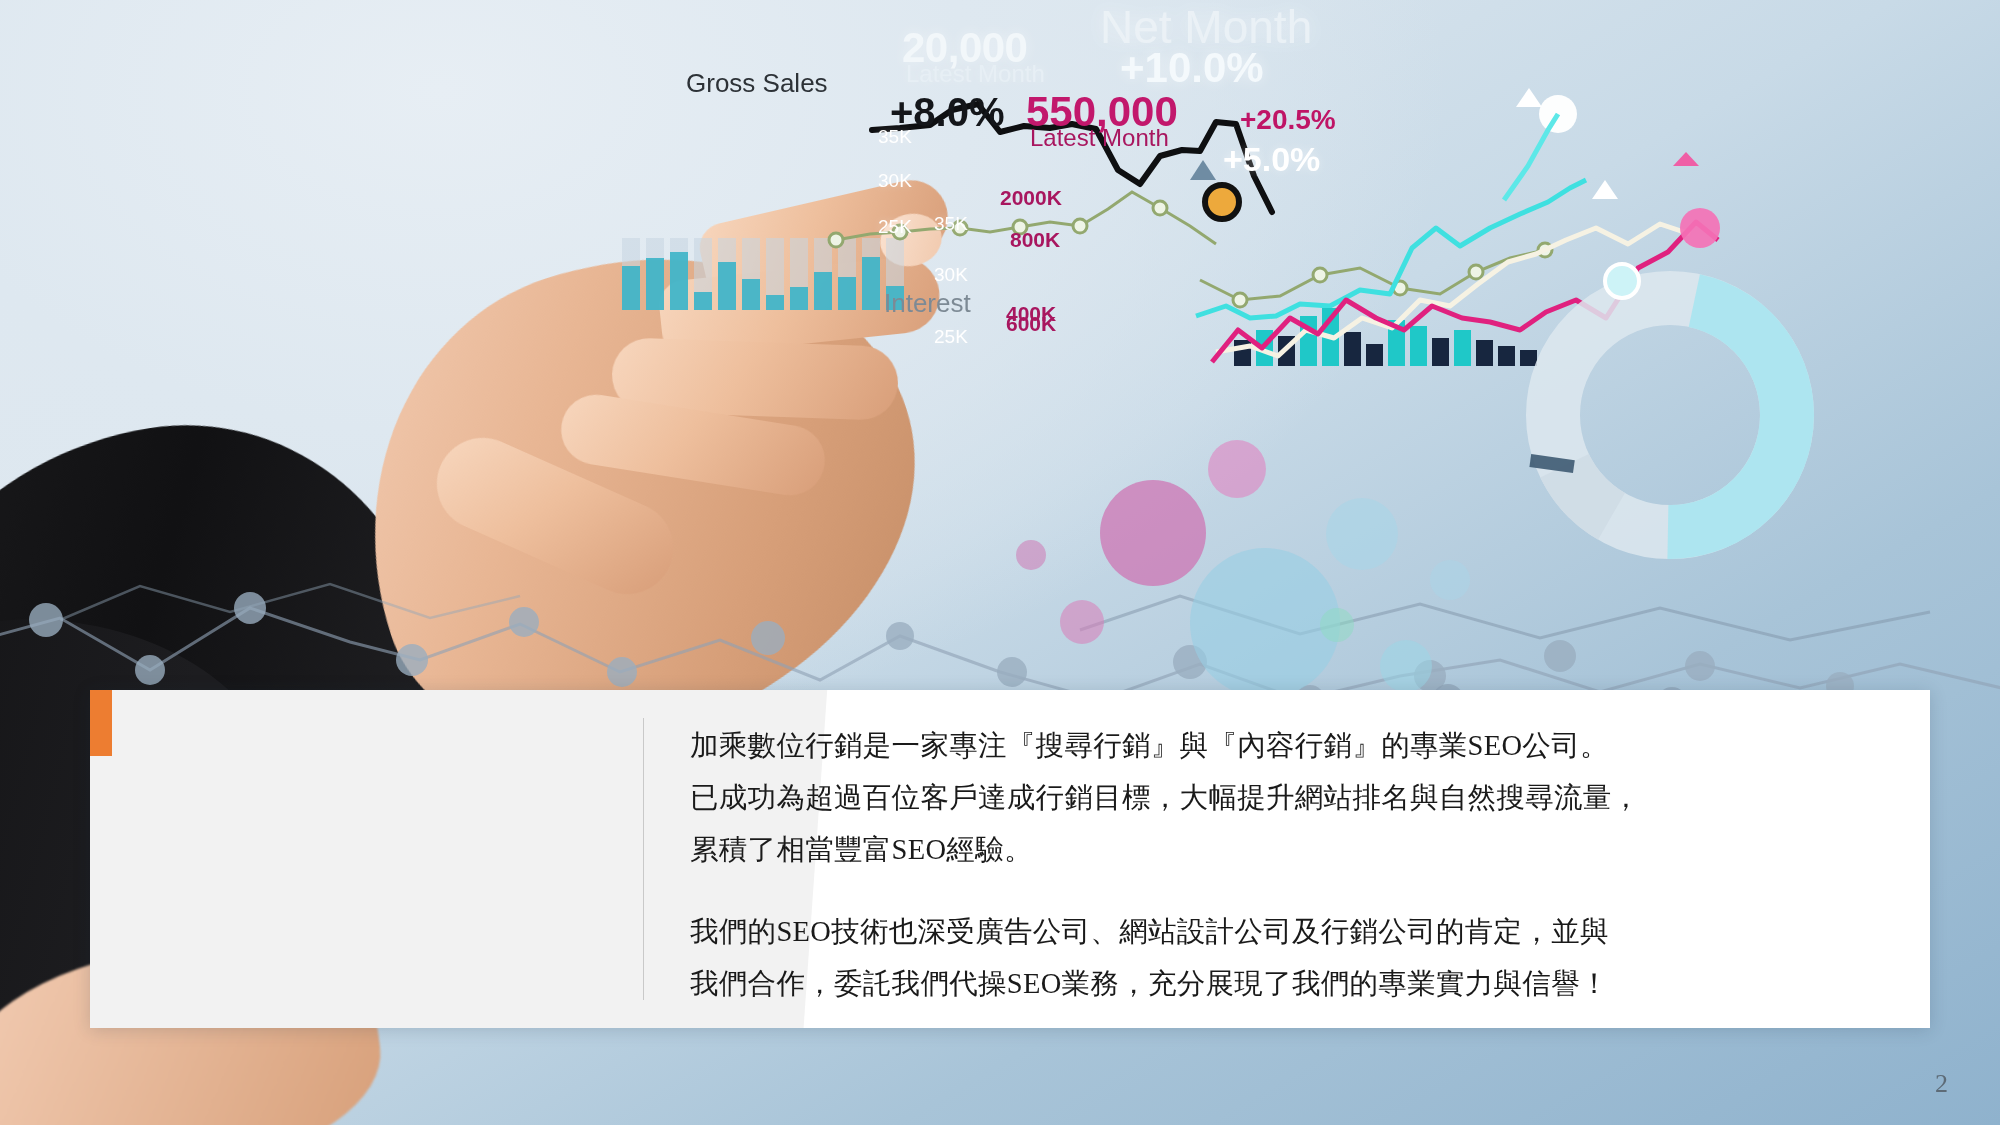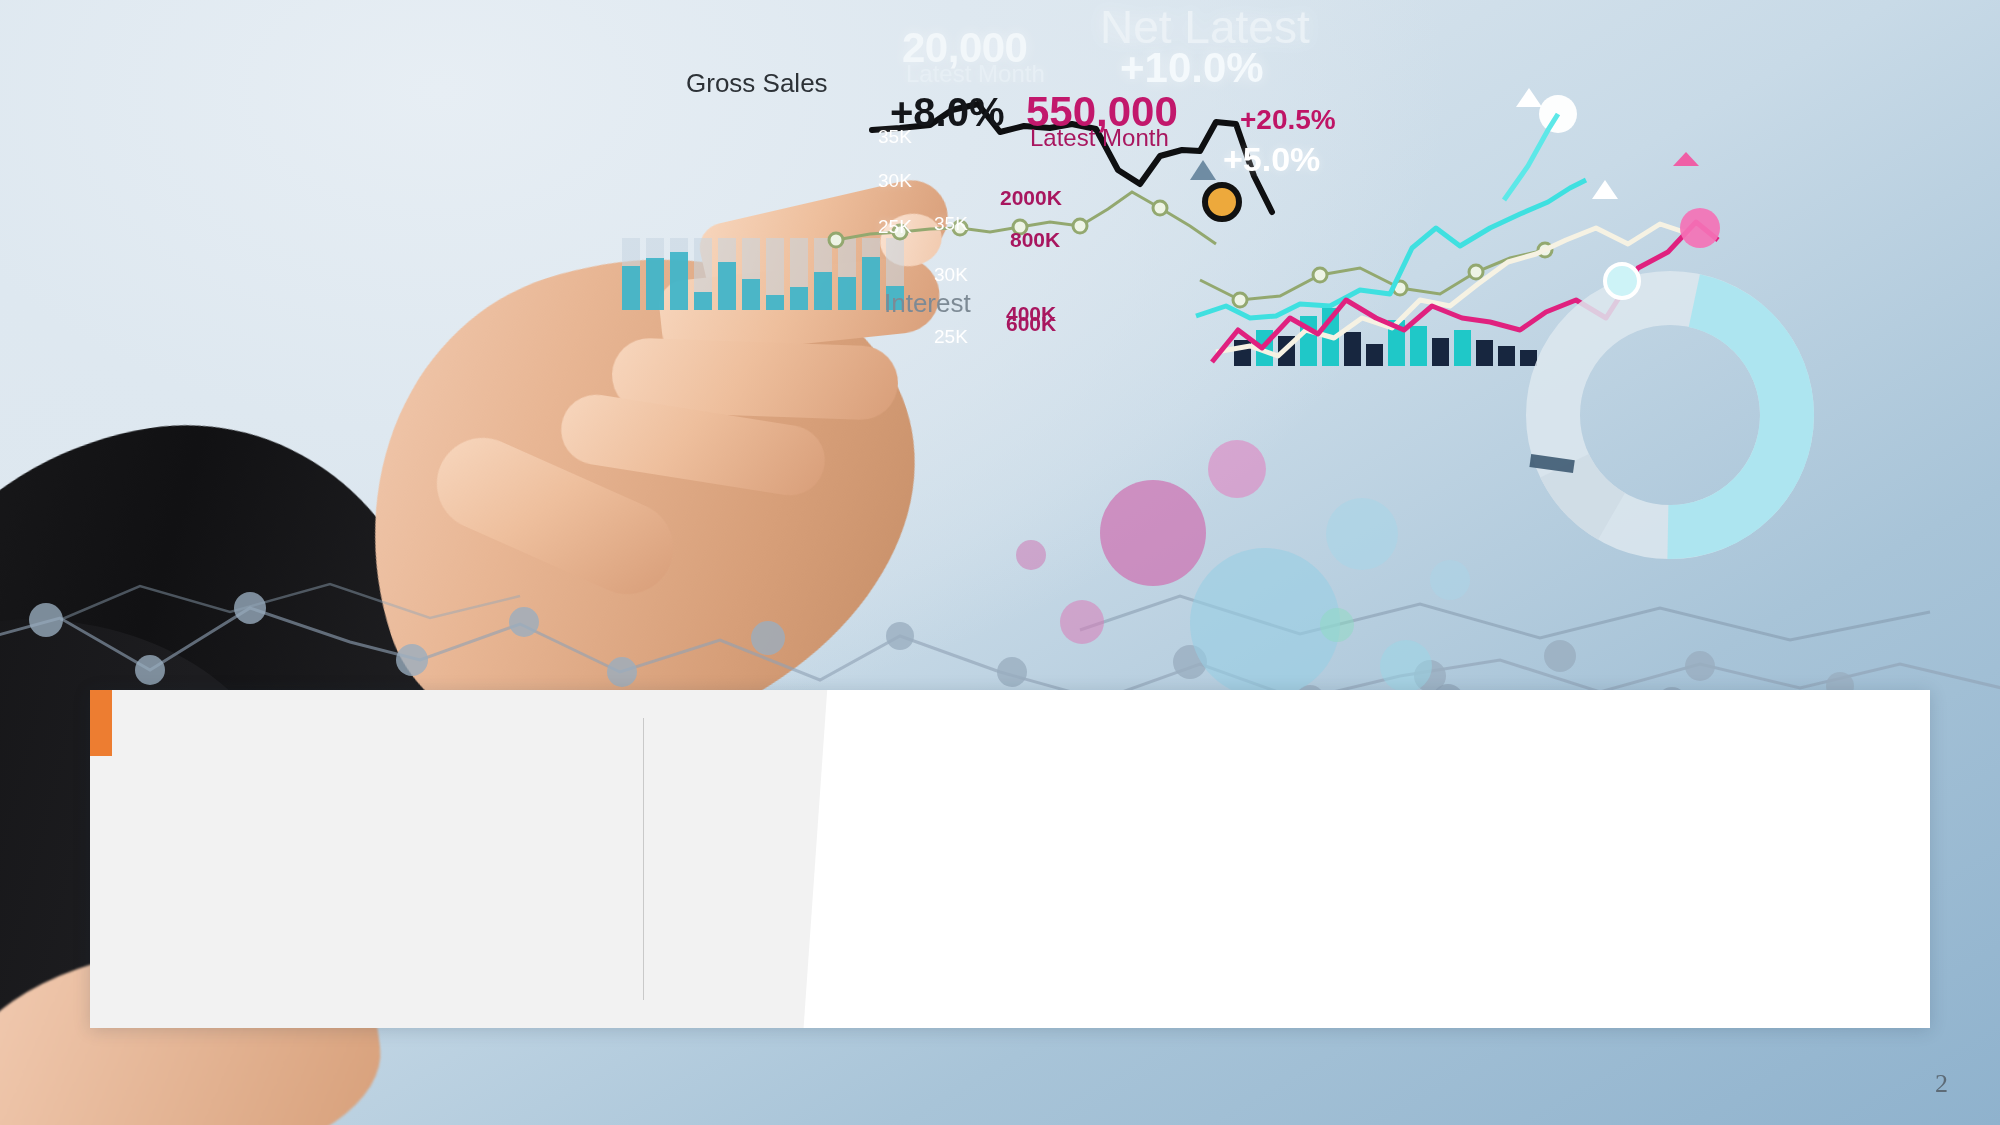--- a/index.html
+++ b/index.html
@@ -311,21 +311,21 @@
 
     <div class="tri tri-slate" style="left:1190px;top:160px;"></div>
     <div class="tri tri-white" style="left:1516px;top:88px;"></div>
     <div class="tri tri-white" style="left:1592px;top:180px;"></div>
     <div class="tri tri-pink" style="left:1673px;top:152px;"></div>
 
     <div class="ctext label-dk" style="left:686px;top:68px;">Gross Sales</div>
 
     <div class="ctext label-gy" style="left:884px;top:288px;">Interest</div>
 
-    <div class="ctext netprofit" style="left:1100px;top:0px;">Net Latest</div>
+    <div class="ctext netprofit" style="left:1100px;top:0px;">Net Month</div>
 
     <div class="ctext big-white" style="left:902px;top:24px;">20,000</div>
     <div class="ctext sub-white" style="left:906px;top:60px;">Latest Month</div>
 
     <div class="ctext big-mag" style="left:1026px;top:88px;">550,000</div>
     <div class="ctext sub-mag" style="left:1030px;top:124px;">Latest Month</div>
 
     <div class="ctext big-dark" style="left:890px;top:90px;">+8.0%</div>
     <div class="ctext pct-big-white" style="left:1120px;top:44px;">+10.0%</div>
     <div class="ctext pct-mag-big" style="left:1240px;top:104px;">+20.5%</div>
@@ -346,17 +346,24 @@
   </div>
 
   <div id="card">
     <div class="wedge2"></div>
     <div class="wedge"></div>
     <div class="orange-bar"></div>
 
 
     <div class="divider"></div>
 
+    <div id="body-wrap">
+      <p>加乘數位行銷是一家專注『搜尋行銷』與『內容行銷』的專業SEO公司。</p>
+      <p>已成功為超過百位客戶達成行銷目標，大幅提升網站排名與自然搜尋流量，</p>
+      <p>累積了相當豐富SEO經驗。</p>
+      <p class="gap">我們的SEO技術也深受廣告公司、網站設計公司及行銷公司的肯定，並與</p>
+      <p>我們合作，委託我們代操SEO業務，充分展現了我們的專業實力與信譽！</p>
+    </div>
   </div>
 
   <div id="pagenum">2</div>
 
 </div>
 
 </body></html>

